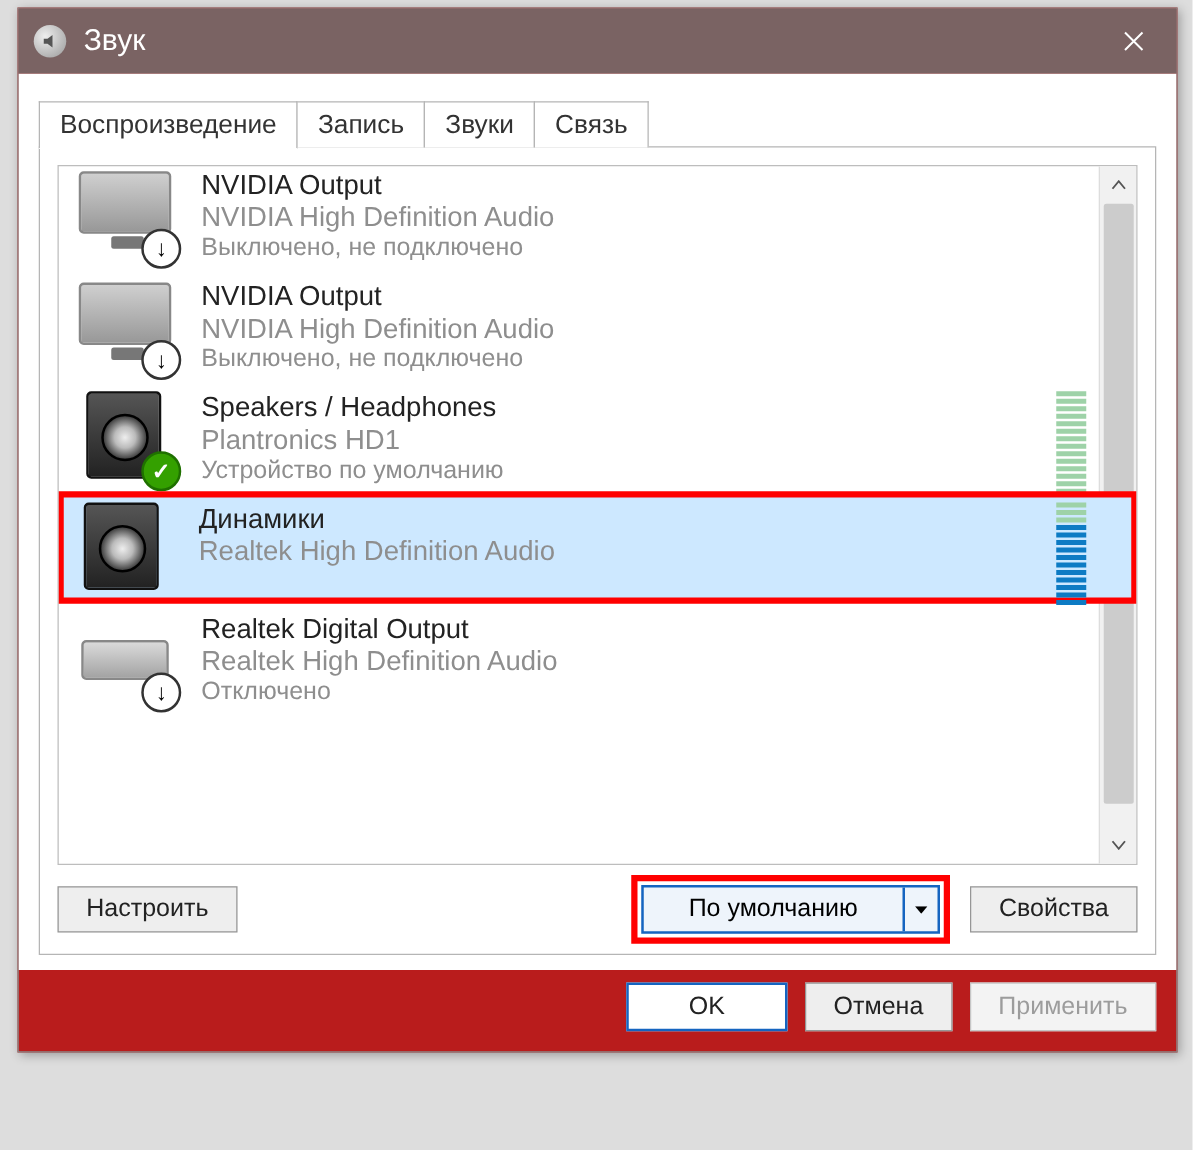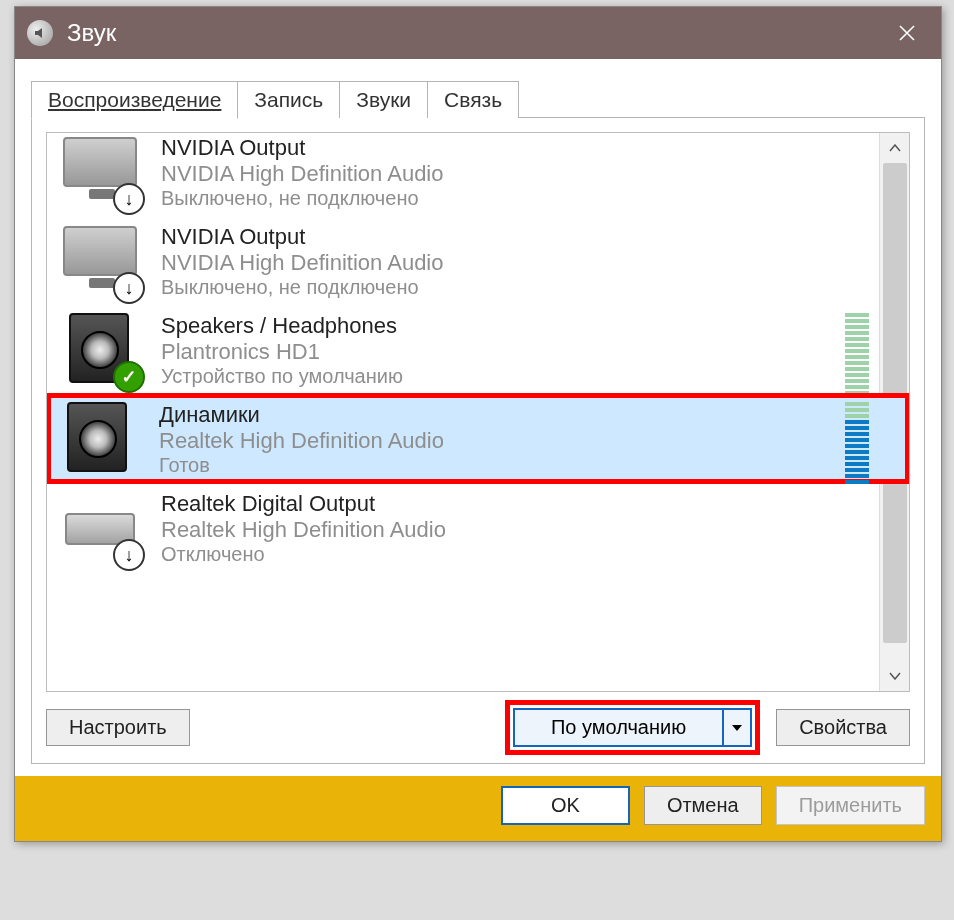--- a/index.html
+++ b/index.html
@@ -9,21 +9,21 @@
     background: #ddd;
     width: 954px;
     height: 920px;
     overflow: hidden;
     font-size: 20px;
   }
   .window {
     position: absolute;
     left: 14px; top: 6px;
     width: 928px;
-    background: #eab308;
+    background: #b91c1c;
     border: 1px solid #888;
     box-shadow: 2px 2px 8px rgba(0,0,0,0.3);
   }
   .titlebar {
     height: 52px;
     background: #7a6363;
     color: #fff;
     display: flex;
     align-items: center;
     padding: 0 4px 0 12px;
@@ -60,21 +60,20 @@
     font-size: 21px;
     color: #333;
     cursor: pointer;
     margin-right: -1px;
   }
   .tab.active {
     position: relative;
     z-index: 3;
     border-bottom: 1px solid #fff;
     margin-bottom: -1px;
-    text-decoration: underline;
   }
   .tab:not(.active) {
     background: #fff;
     margin-top: 4px;
   }
   .tabpanel {
     border: 1px solid #b5b5b5;
     padding: 14px 14px 16px 14px;
     margin-top: -1px;
     position: relative;
@@ -340,21 +339,20 @@
                 <div class="level-cell" style="background: rgb(158, 210, 168);"></div>
               </div>
             </div>
             <div class="device-row selected highlight">
               <div class="dev-icon">
                 <div class="speaker"></div>
               </div>
               <div class="dev-text">
                 <div class="dev-name">Динамики</div>
                 <div class="dev-desc">Realtek High Definition Audio</div>
-                <div class="dev-status">Готов</div>
               </div>
               <div class="level-meter">
                 <div class="level-cell"></div>
                 <div class="level-cell"></div>
                 <div class="level-cell"></div>
                 <div class="level-cell active"></div>
                 <div class="level-cell active"></div>
                 <div class="level-cell active"></div>
                 <div class="level-cell active"></div>
                 <div class="level-cell active"></div>

